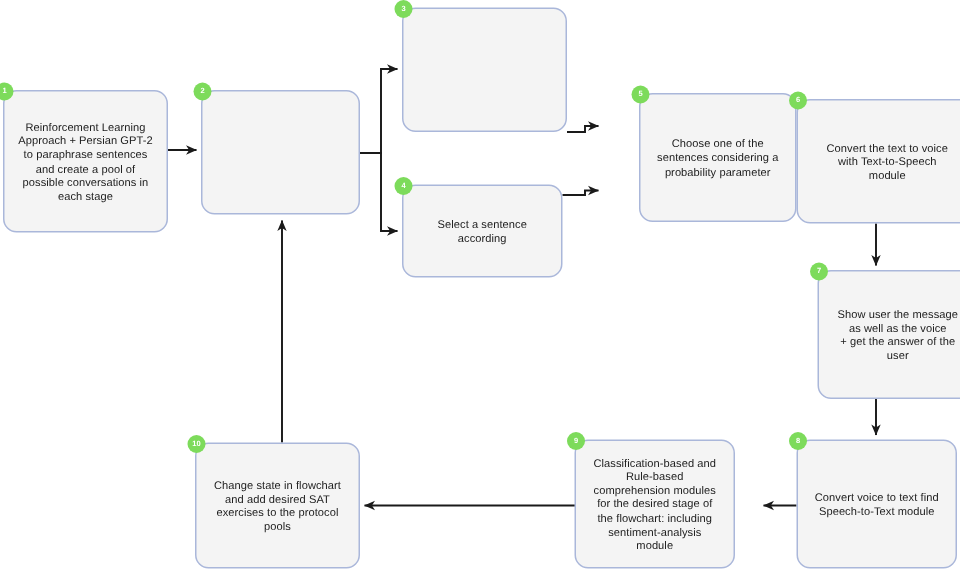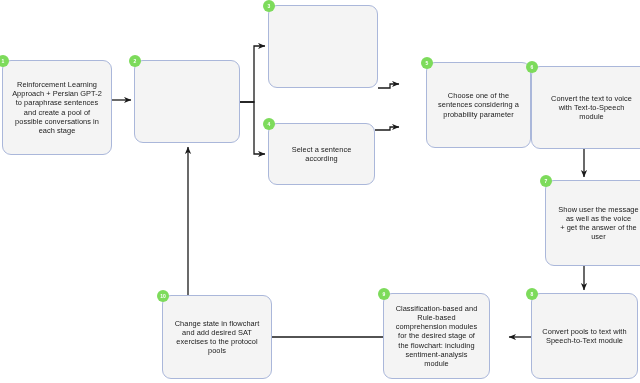--- a/index.html
+++ b/index.html
@@ -122,34 +122,34 @@
       </div>
       <div class="node" style="left: 545px; top: 180px; width: 107px; height: 86px;">
         <span class="badge">7</span>
         <span class="node-label">Show user the message
 as well as the voice
 + get the answer of the
 user</span>
       </div>
       <div class="node" style="left: 531px; top: 293px; width: 107px; height: 86px;">
         <span class="badge">8</span>
-        <span class="node-label">Convert pools to text with
+        <span class="node-label">Convert voice to text find
 Speech-to-Text module</span>
       </div>
       <div class="node" style="left: 383px; top: 293px; width: 107px; height: 86px;">
         <span class="badge">9</span>
         <span class="node-label">Classification-based and
 Rule-based
 comprehension modules
 for the desired stage of
 the flowchart: including
 sentiment-analysis
 module</span>
       </div>
-      <div class="node" style="left: 130px; top: 295px; width: 110px; height: 84px; margin-left: 32px;">
+      <div class="node" style="left: 130px; top: 295px; width: 110px; height: 84px;">
         <span class="badge">10</span>
         <span class="node-label">Change state in flowchart
 and add desired SAT
 exercises to the protocol
 pools</span>
       </div>
     </div>
 </div>
 
 </body></html>

